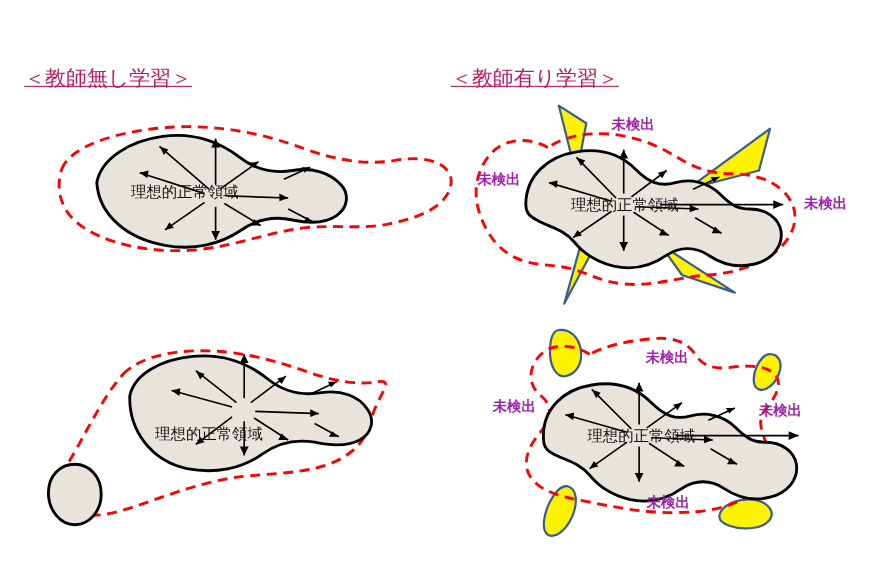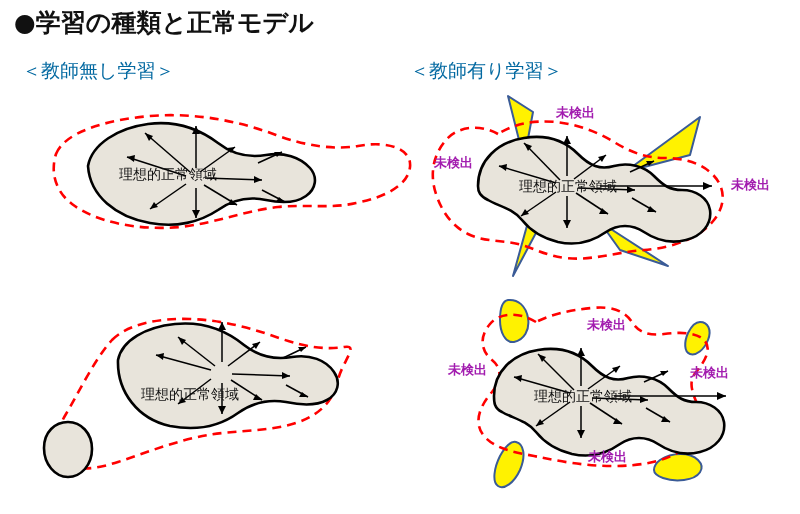--- a/index.html
+++ b/index.html
@@ -12,21 +12,21 @@
   }
   #root{position:relative;width:800px;height:514px;}
 
   .title{
     position:absolute;left:14px;top:6px;
     font-size:25px;font-weight:bold;color:#111111;
     letter-spacing:0px;white-space:nowrap;
   }
   .section-head{
     position:absolute;
-    font-size:19px;color:#0369a1;white-space:nowrap;
+    font-size:19px;color:#be185d;white-space:nowrap;text-decoration:underline;
   }
   #head-unsup{left:22px;top:58px;}
   #head-sup{left:410px;top:58px;text-align:right;}
 
   svg.canvas{position:absolute;left:0;top:0;width:800px;height:514px;}
 
   .blob{fill:#E8E4DB;stroke:#000000;stroke-width:2.6;stroke-linejoin:round;}
   .dashed{fill:none;stroke:#FF0000;stroke-width:2.6;stroke-dasharray:9 6;stroke-linecap:butt;stroke-linejoin:round;}
   .arrow{stroke:#000000;stroke-width:1.5;fill:none;}
   .spike{fill:#FFF200;stroke:#3A5B97;stroke-width:2;stroke-linejoin:round;}
@@ -38,21 +38,20 @@
     position:absolute;
     font-size:13px;font-weight:bold;color:#a21caf;white-space:nowrap;
     font-family:"DejaVu Sans","Liberation Sans",sans-serif;
   }
 </style>
 </head>
 <body>
 
 <div id="root">
 
-  <div class="title">●学習の種類と正常モデル</div>
 
   <div class="section-head" id="head-unsup">＜教師無し学習＞</div>
   <div class="section-head" id="head-sup">＜教師有り学習＞</div>
 
   <svg class="canvas" viewBox="0 0 800 514">
 
     <g>
       <path class="dashed" d="M 88 152 C 100 132 140 117 180 114 C 225 110 270 120 300 136
            C 325 149 345 152 370 148 C 398 143 420 146 330 146
            C 330 146 332 146 332 146 Z" style="display:none"></path>

